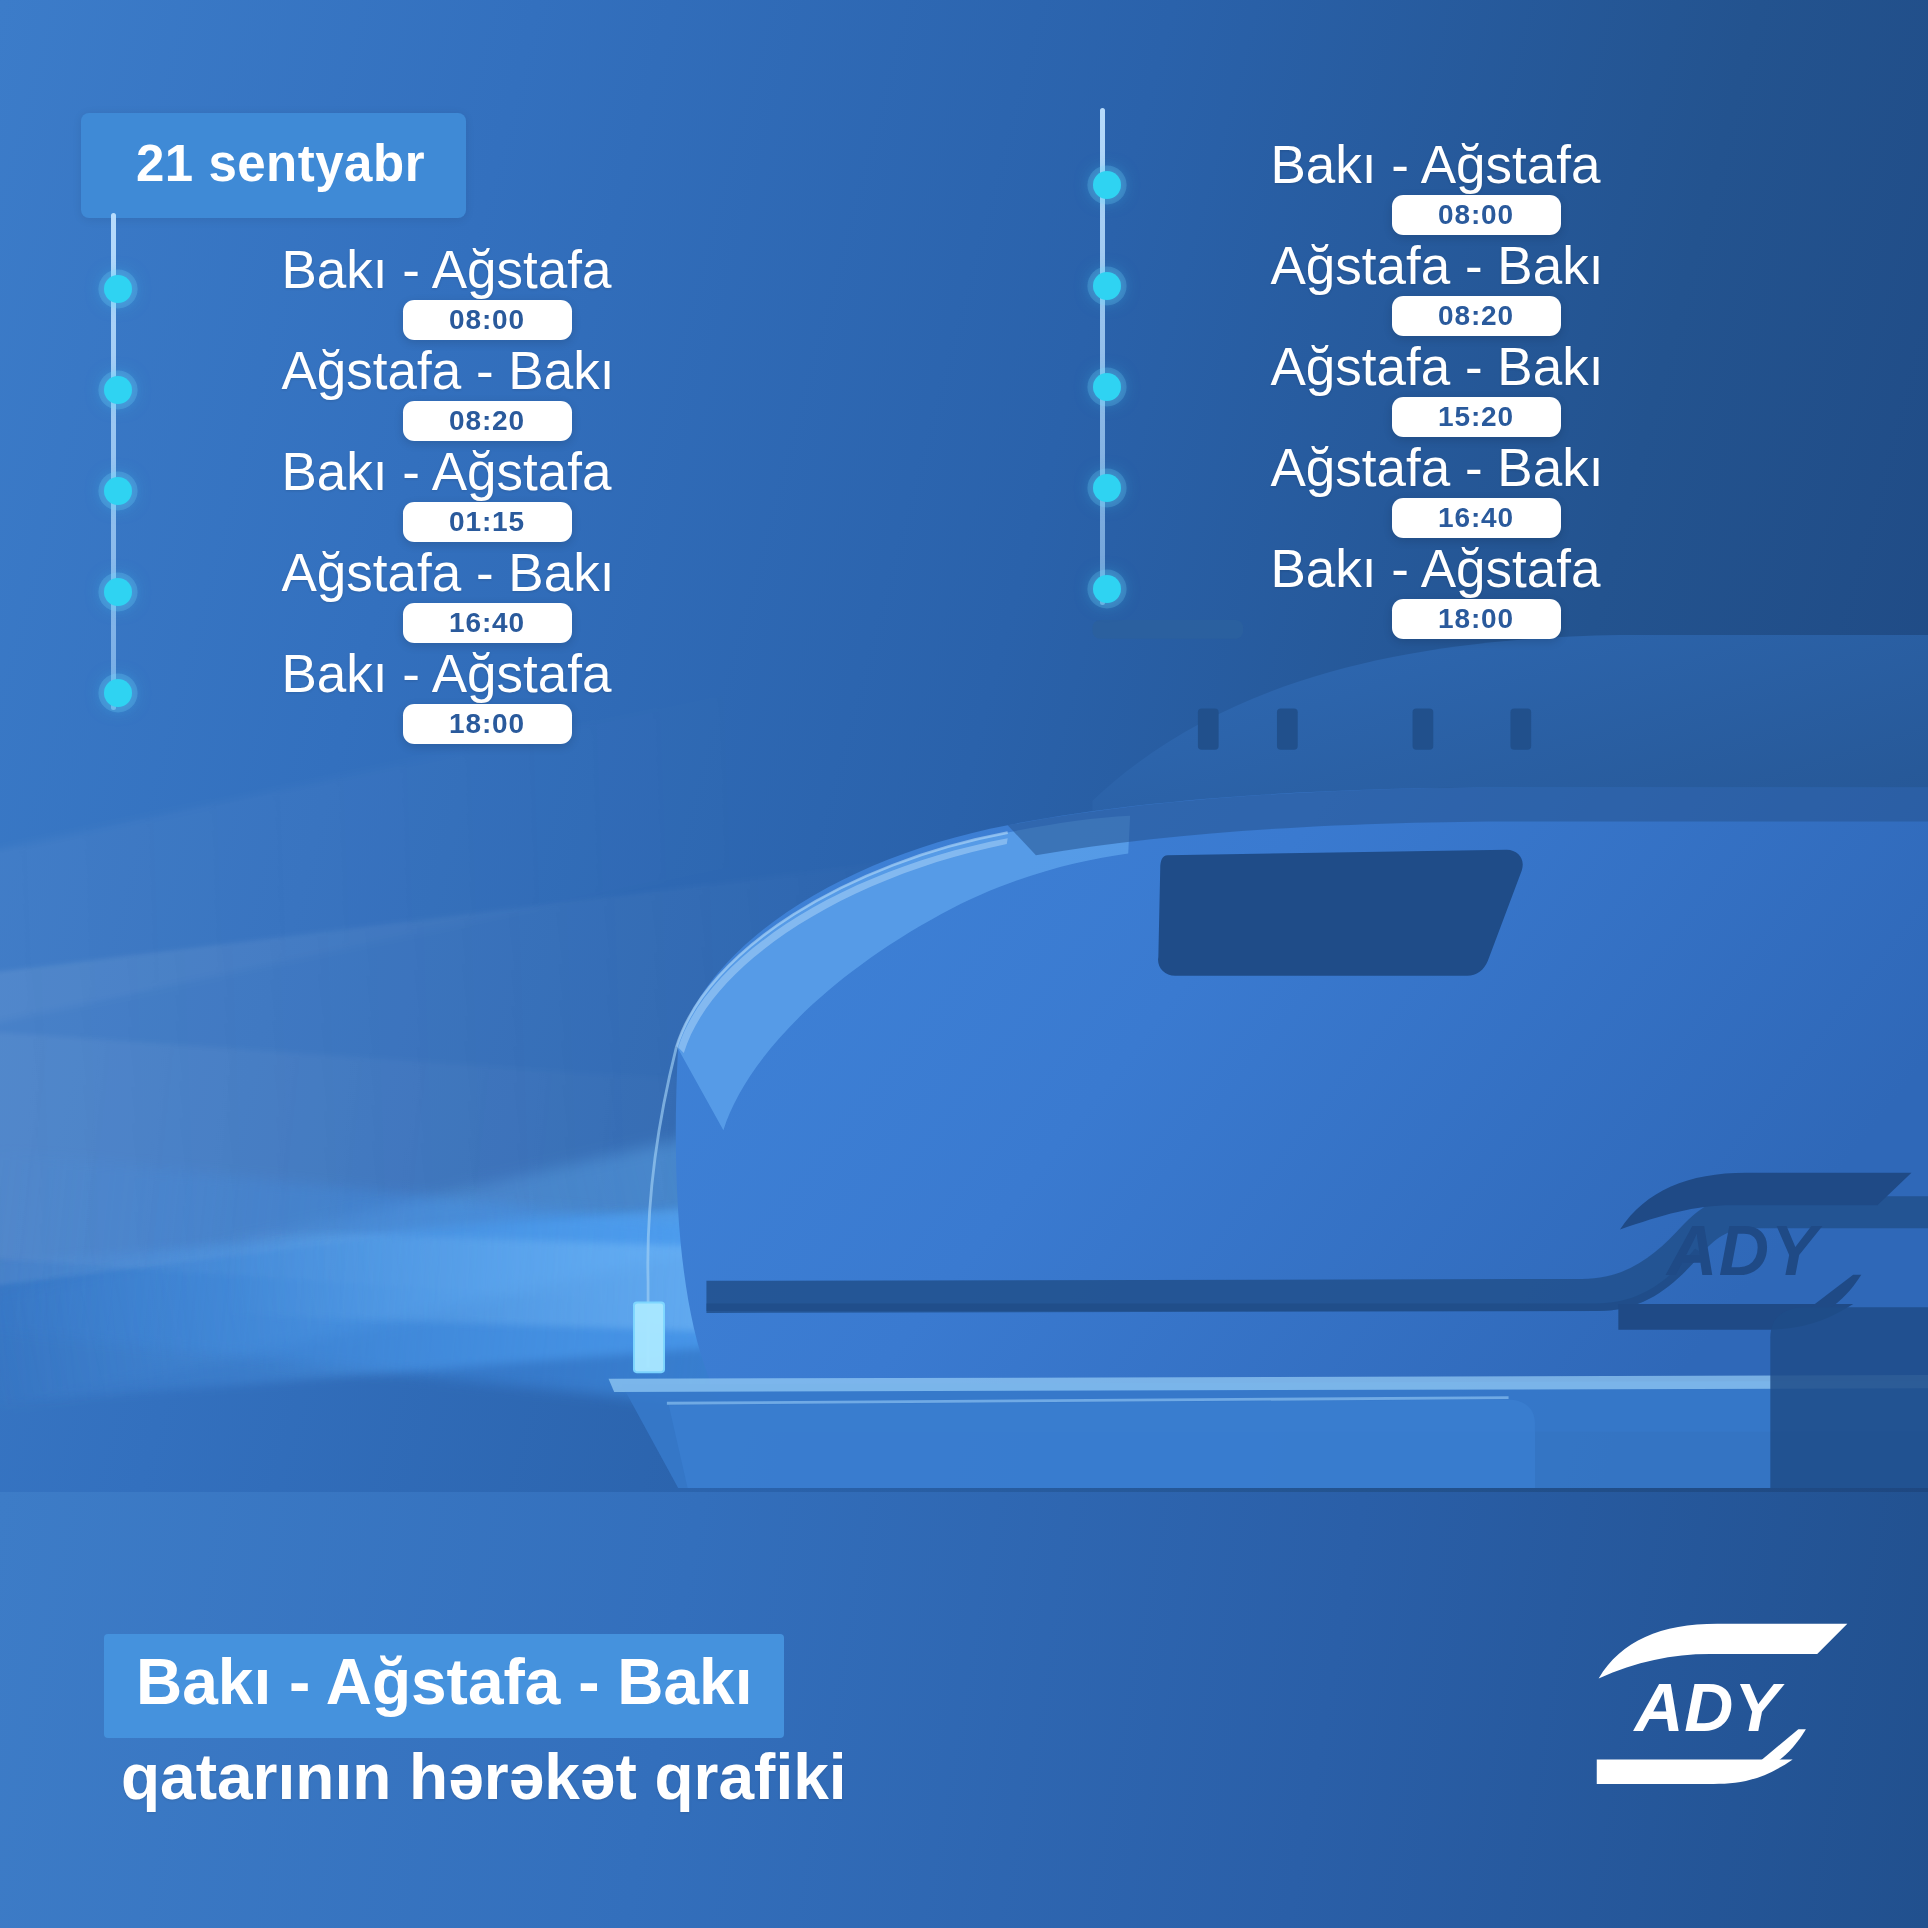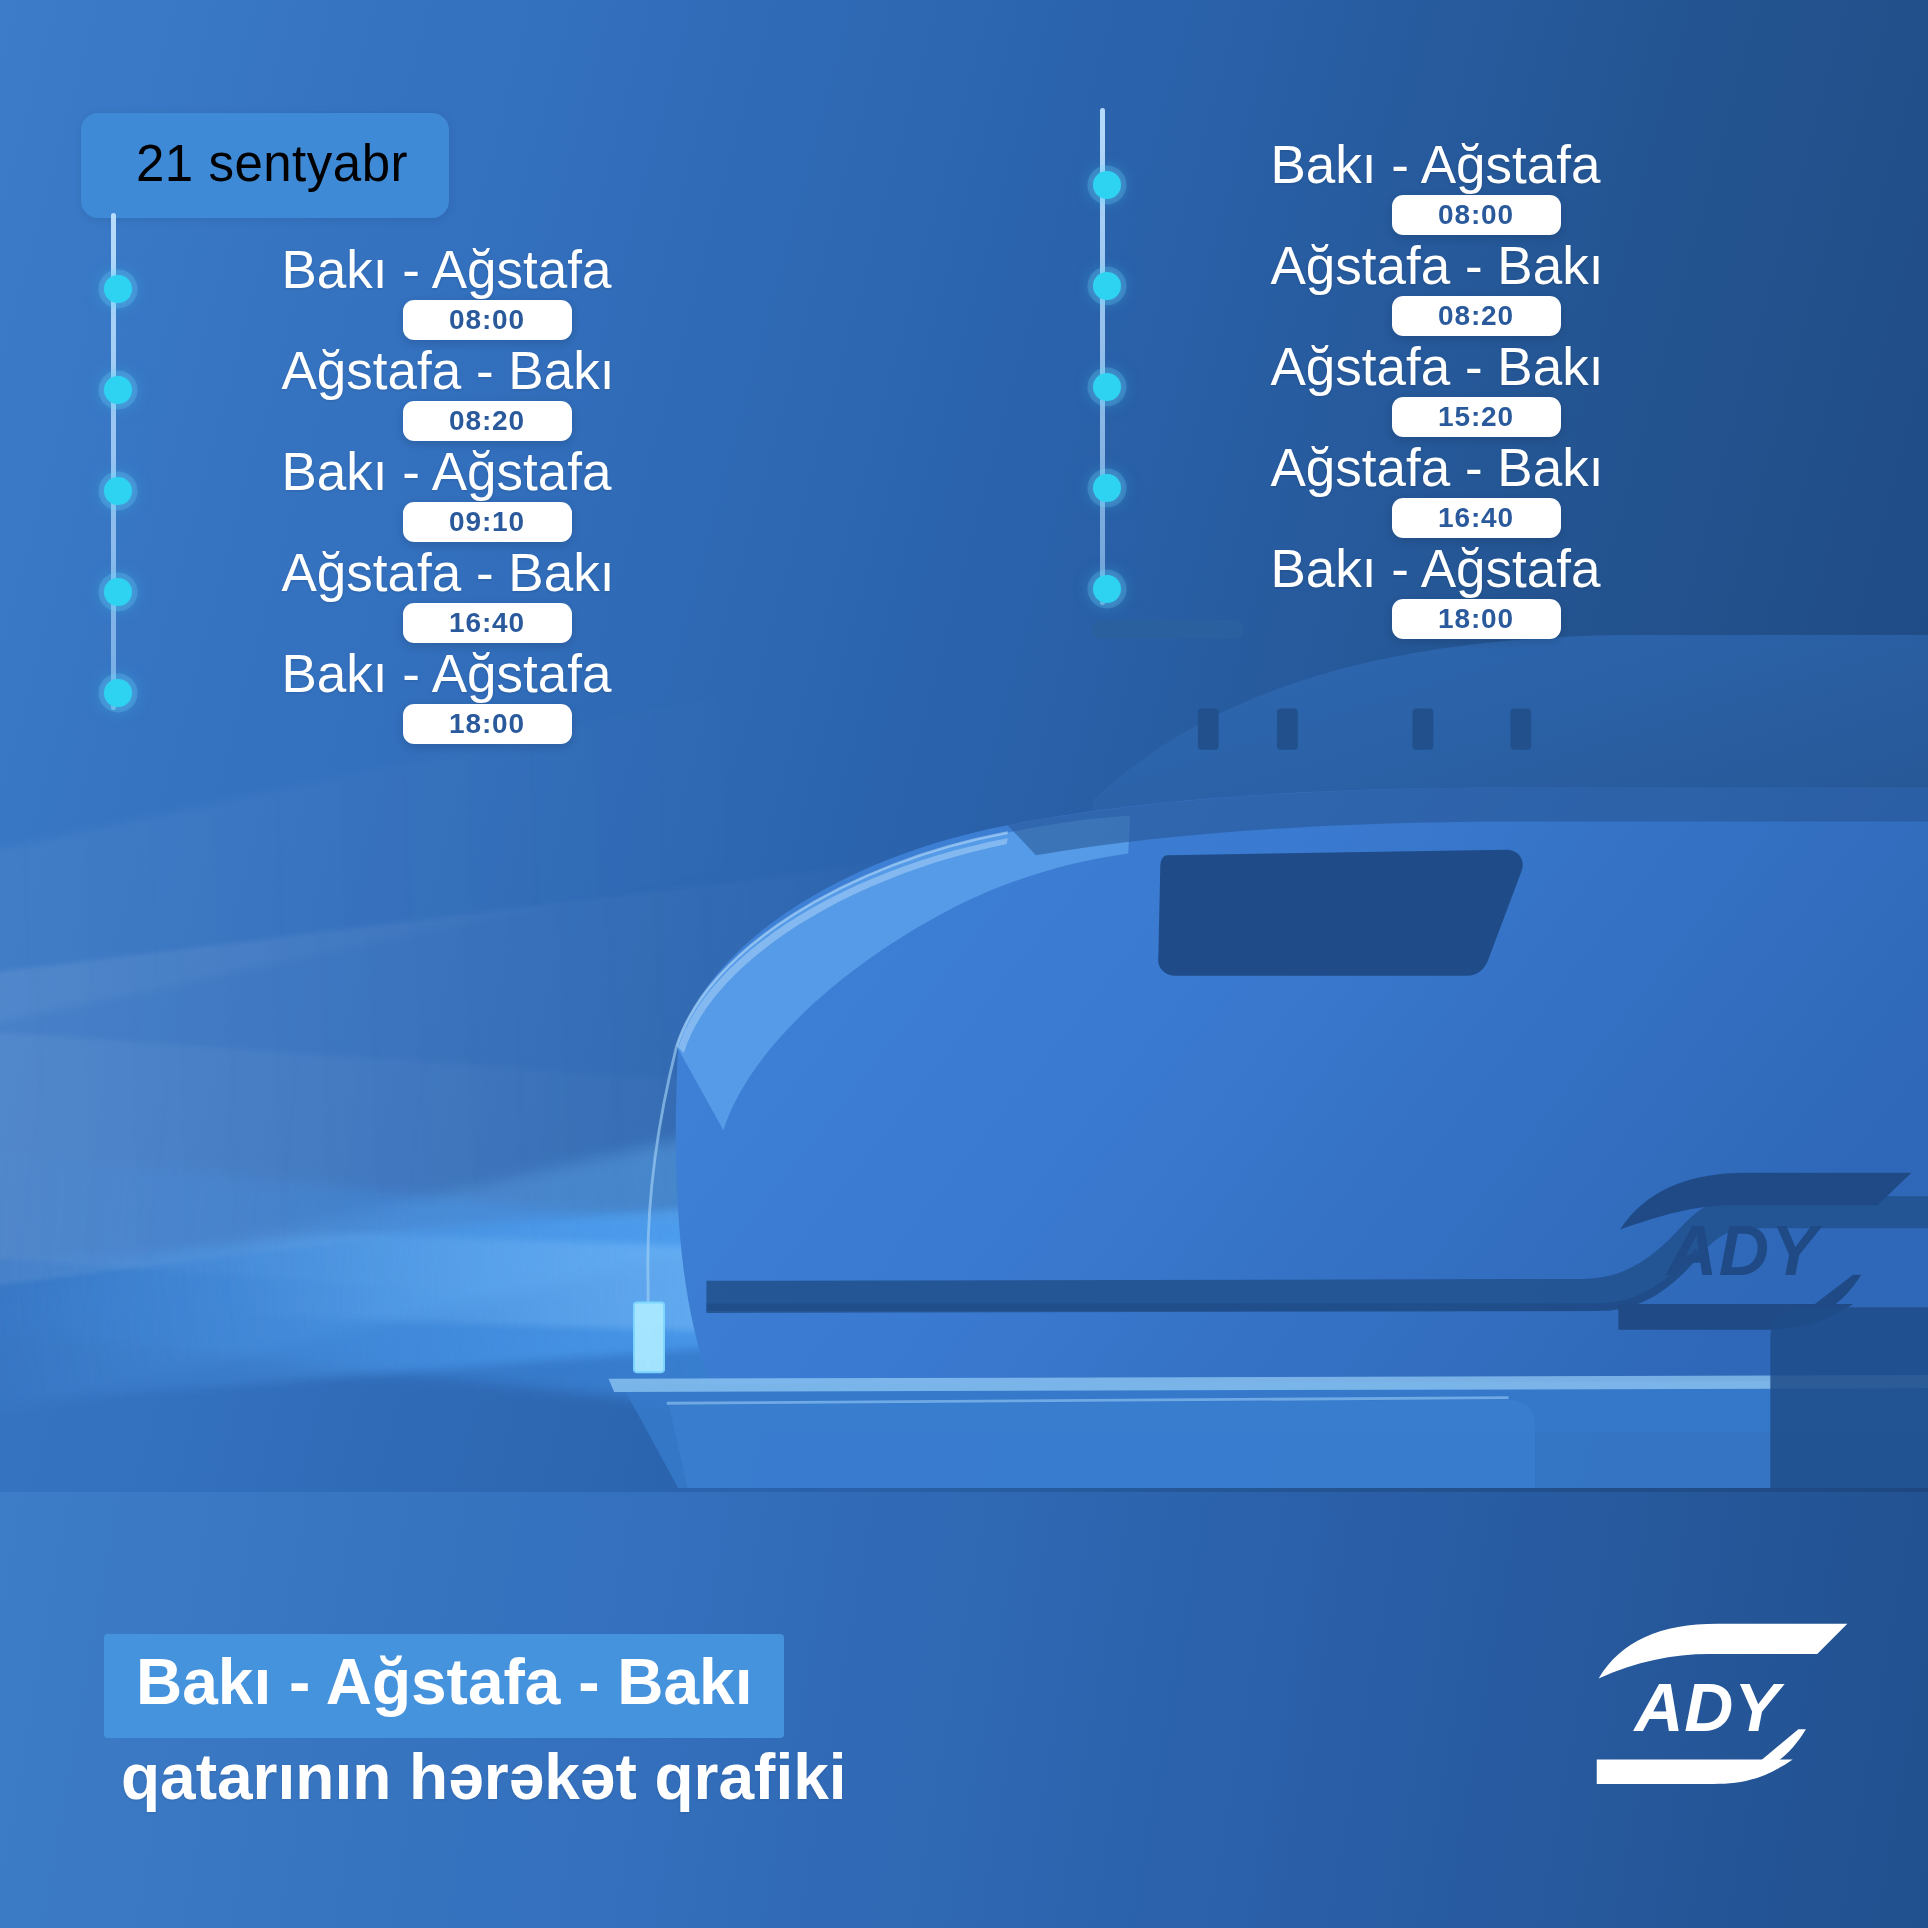--- a/index.html
+++ b/index.html
@@ -65,25 +65,25 @@
   #train-art{ position:absolute; left:565px; top:603px; width:1375px; height:885px; }
 
   
   .schedule{ position:absolute; top:113px; }
   .col-left{ left:94px; width:697px; }
   .col-right{ left:1083px; width:697px; }
 
   .date-badge{
     display:inline-block;
     background:#3f8ad6;
-    color:#000000;
-    font-size:51px; font-weight:normal;
+    color:#ffffff;
+    font-size:51px; font-weight:bold;
     letter-spacing:0.5px;
     padding:21px 41px 24.5px 55px;
-    border-radius:17px;
+    border-radius:8px;
     margin-left:-13px;
     box-shadow:0 1.9px 9.4px rgba(0,0,0,.08);
   }
 
   .rows{ position:relative; margin-top:21px; padding-left:55px; }
   .timeline{
     position:absolute; left:17px; top:-26px; bottom:34px; width:4.7px;
     background:linear-gradient(180deg,rgba(190,225,255,.95),rgba(170,215,255,.55));
     border-radius:2.8px;
   }
@@ -241,21 +241,21 @@
         <span class="time-chip">08:00</span>
       </div>
       <div class="row">
         <span class="dot"></span>
         <span class="route">Ağstafa - Bakı</span>
         <span class="time-chip">08:20</span>
       </div>
       <div class="row">
         <span class="dot"></span>
         <span class="route">Bakı - Ağstafa</span>
-        <span class="time-chip">09:10</span>
+        <span class="time-chip">01:15</span>
       </div>
       <div class="row">
         <span class="dot"></span>
         <span class="route">Ağstafa - Bakı</span>
         <span class="time-chip">16:40</span>
       </div>
       <div class="row">
         <span class="dot"></span>
         <span class="route">Bakı - Ağstafa</span>
         <span class="time-chip">18:00</span>

